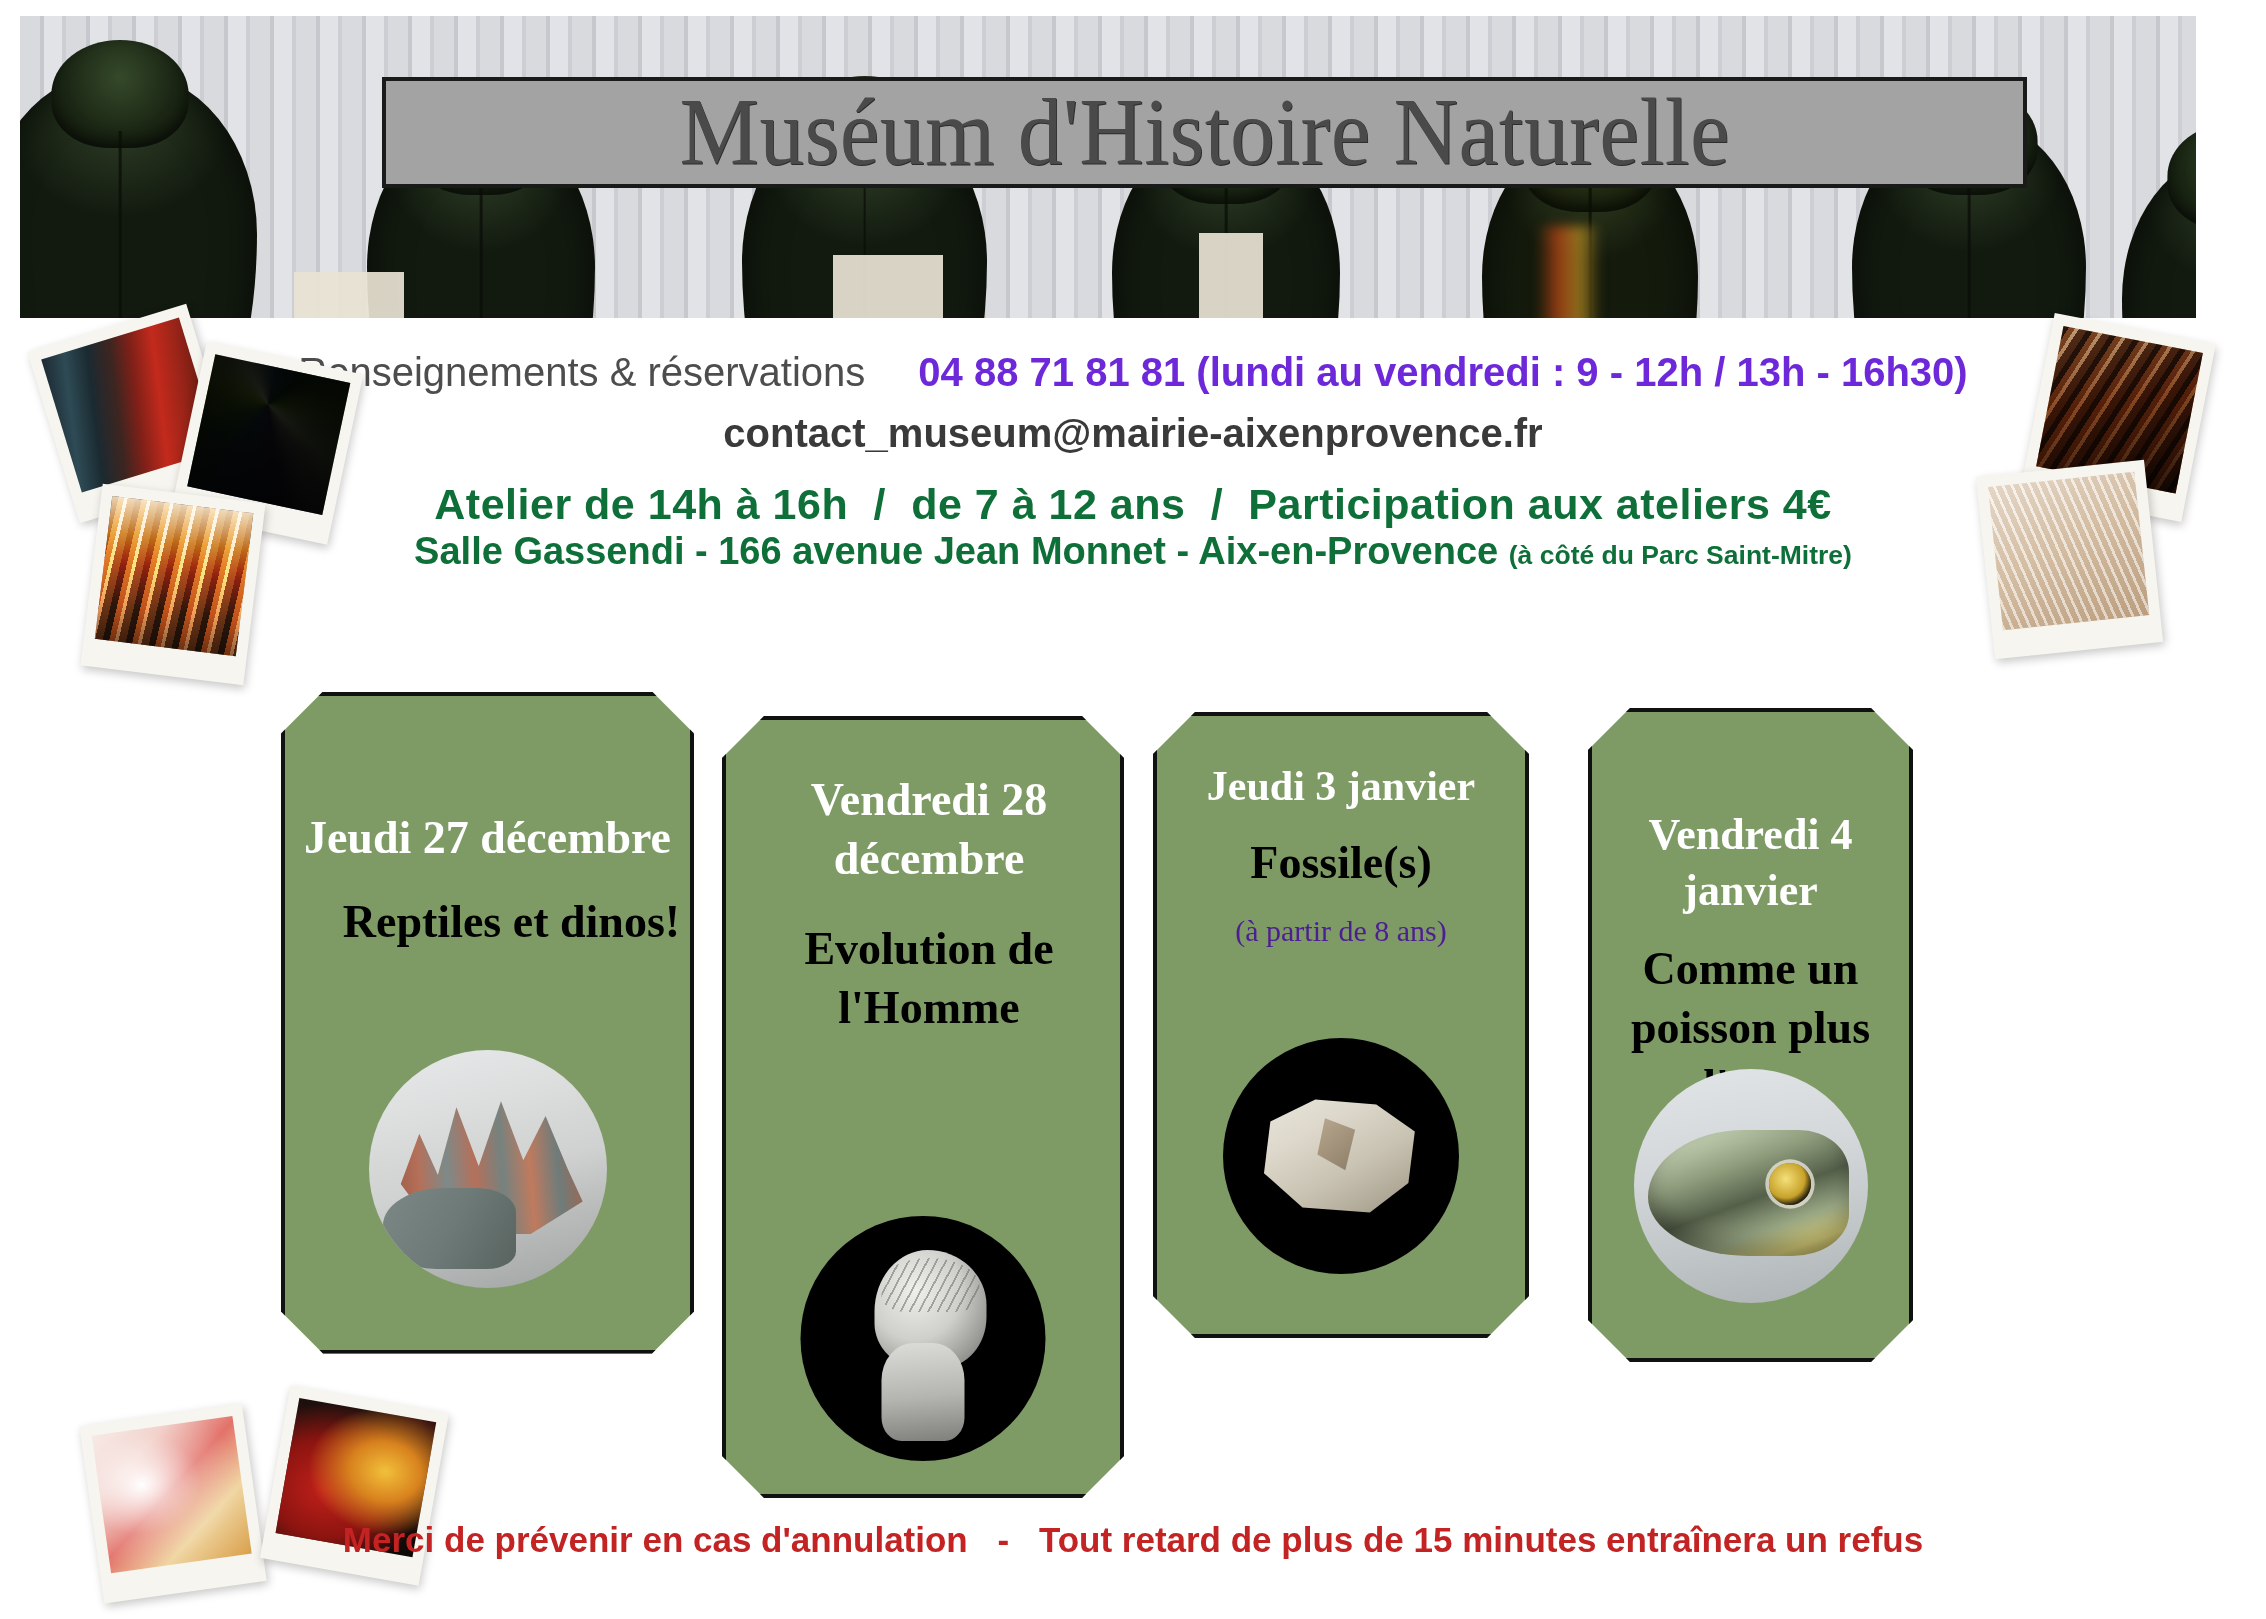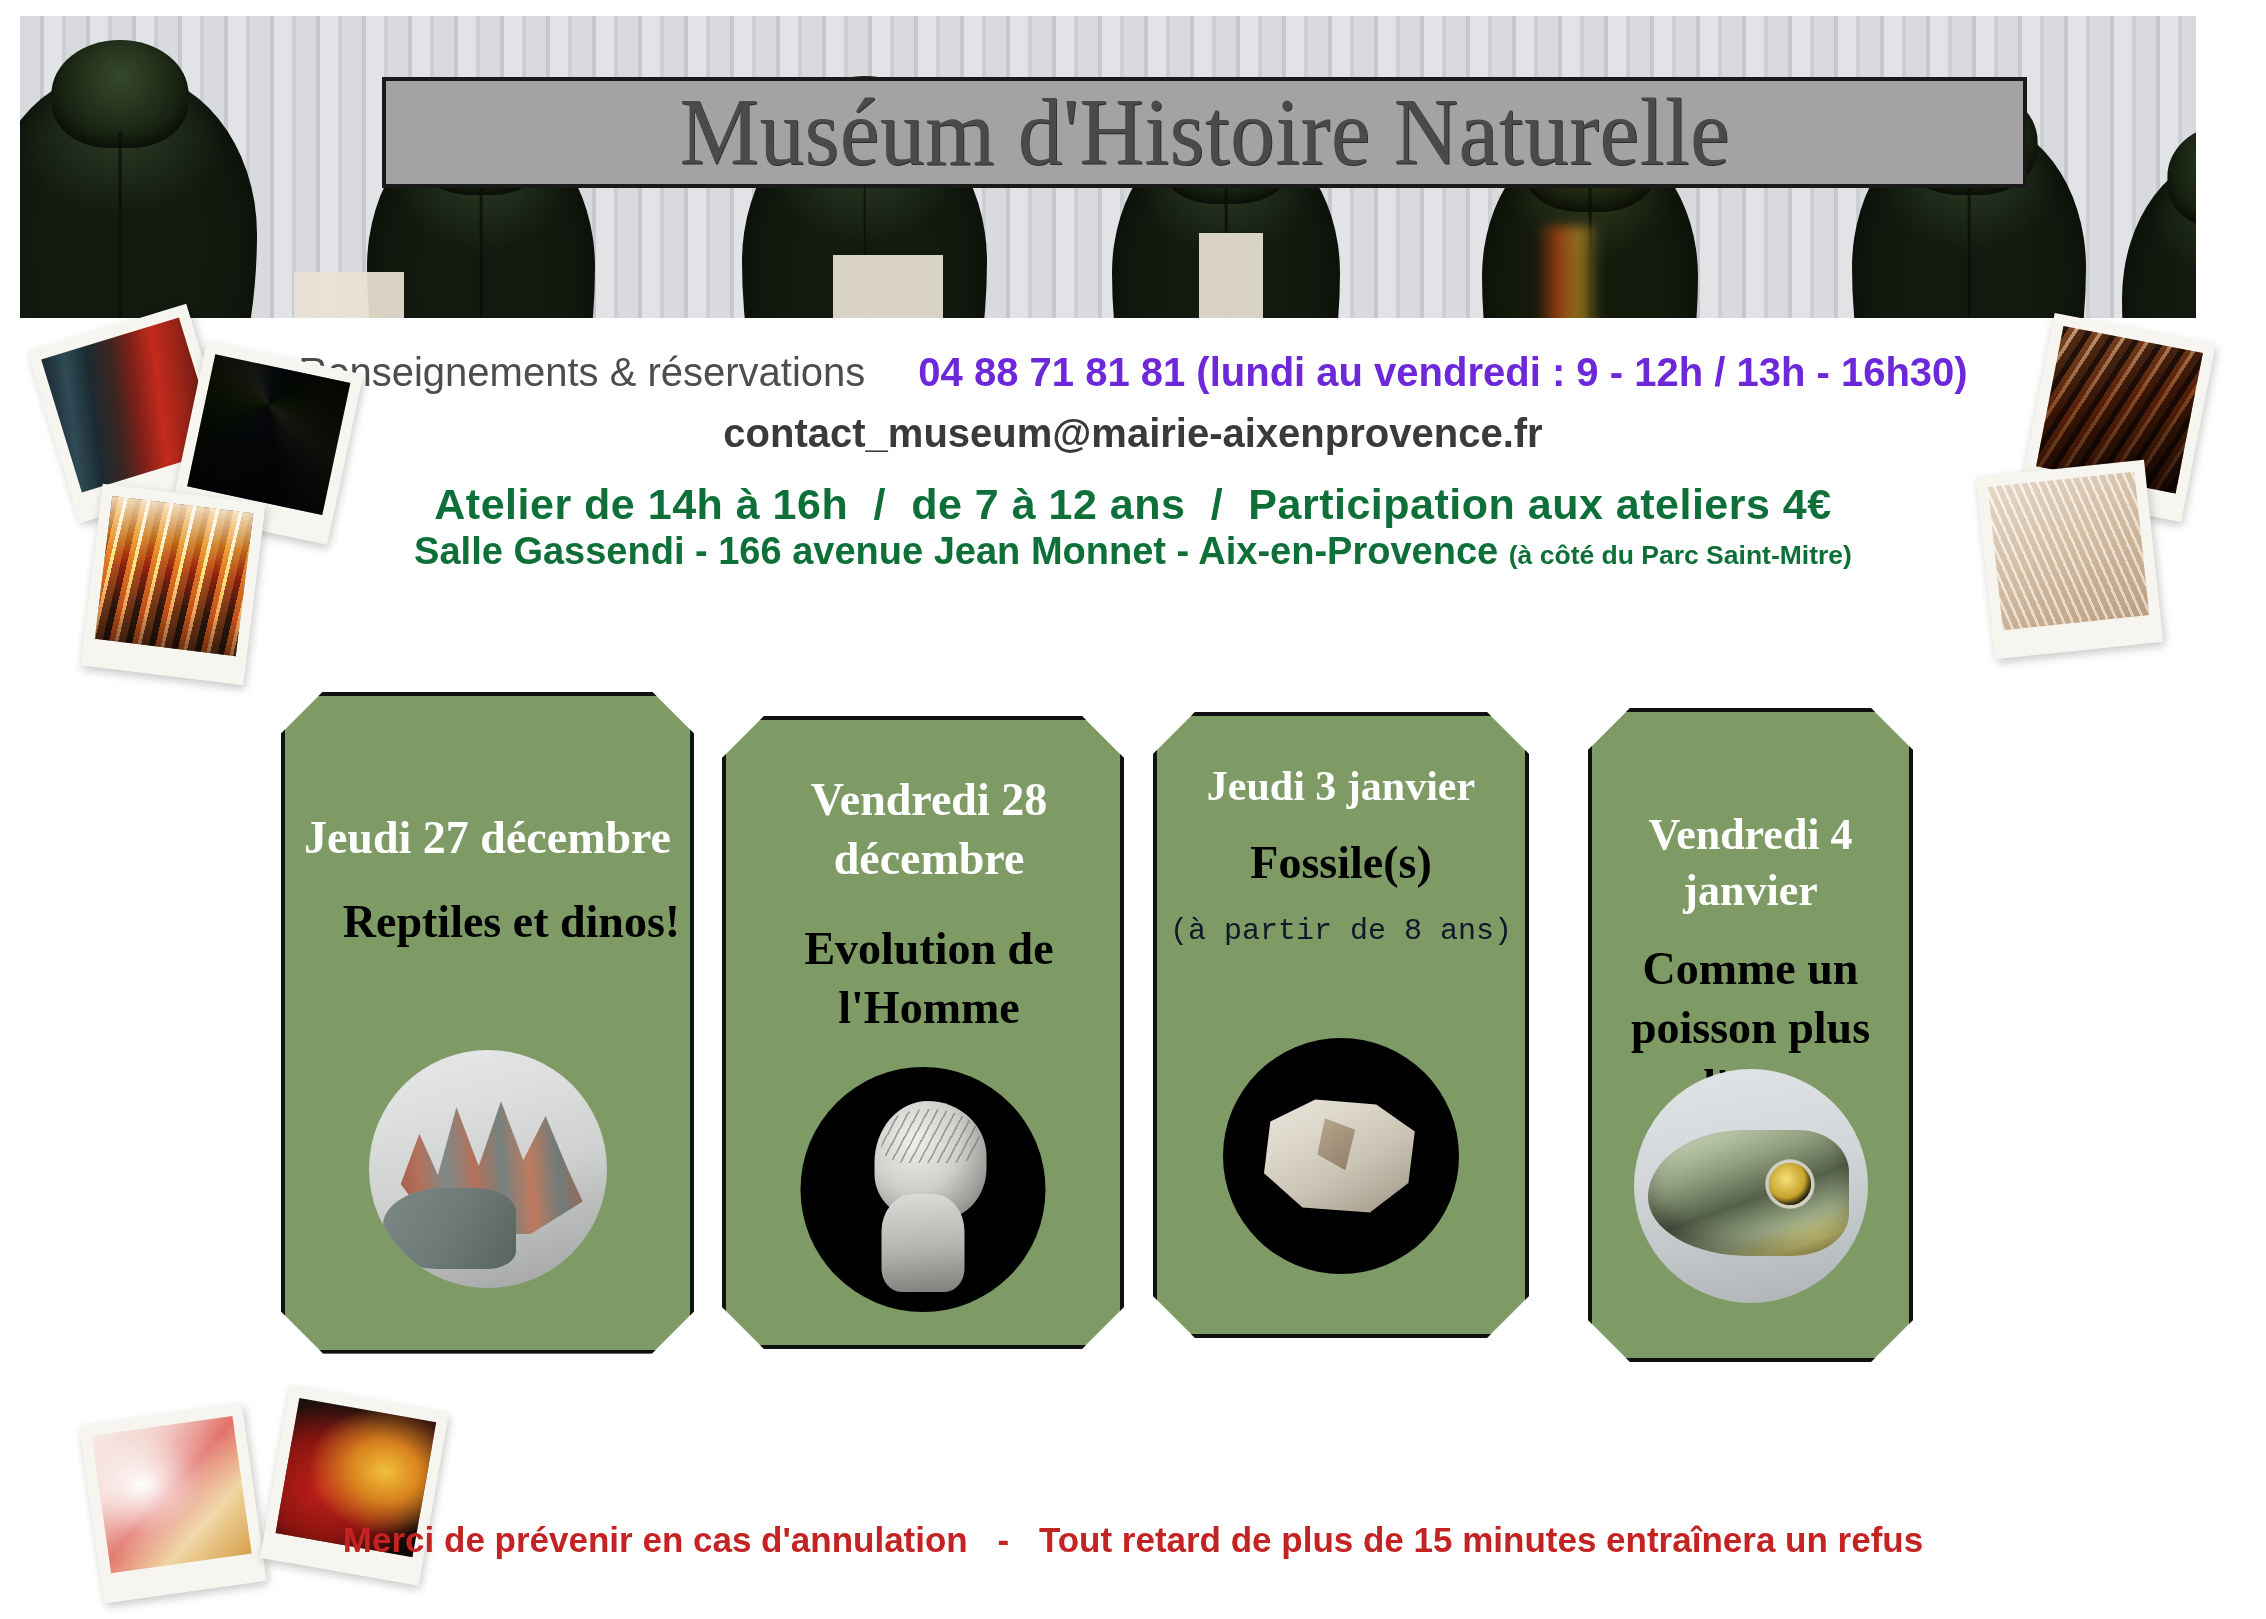--- a/index.html
+++ b/index.html
@@ -108,35 +108,35 @@
     border: 4.6px solid #111111;
     text-align:center;
     color:#ffffff;
     
     clip-path: polygon(
       42px 0, calc(100% - 42px) 0, 100% 42px,
       100% calc(100% - 42px), calc(100% - 42px) 100%,
       42px 100%, 0 calc(100% - 42px), 0 42px);
   }
   .c1 { left: 281px;  top: 4.6px;   width: 413px; height: 662px; }
-  .c2 { left: 722px;  top: 29px;  width: 402px; height: 633px; padding-left: 12px; }
+  .c2 { left: 722px;  top: 29px;  width: 402px; height: 782px; padding-left: 12px; }
   .c3 { left: 1153px; top: 25px;  width: 376px; height: 626px; }
   .c4 { left: 1588px; top: 21px;  width: 325px; height: 654px; }
 
   .card .date {
     font-family: "Liberation Serif", serif;
     font-weight: bold; color:#ffffff; line-height: 1.28;
   }
   .card .topic {
     font-family: "Liberation Serif", serif;
     font-weight: bold; color:#000000; line-height: 1.28;
   }
   .card .note {
-    font-family: Liberation Mono, monospace;
-    color:#0f172a; line-height:1.2;
+    font-family: Liberation Serif, serif;
+    color:#4c1d95; line-height:1.2;
   }
 
   .c1 .date  { font-size: 46px; margin-top: 113px; }
   .c1 .topic { font-size: 46px; margin-top: 25.6px; padding-left: 48px; }
   .c2 .date  { font-size: 46px; margin-top: 51px; padding: 0 42px; }
   .c2 .topic { font-size: 46px; margin-top: 31px; padding: 0 33px; }
   .c3 .date  { font-size: 42px; margin-top: 44px; }
   .c3 .topic { font-size: 46px; margin-top: 20px; }
   .c3 .note  { font-size: 30px; margin-top: 20px; }
   .c4 .date  { font-size: 44px; margin-top: 95px; }

